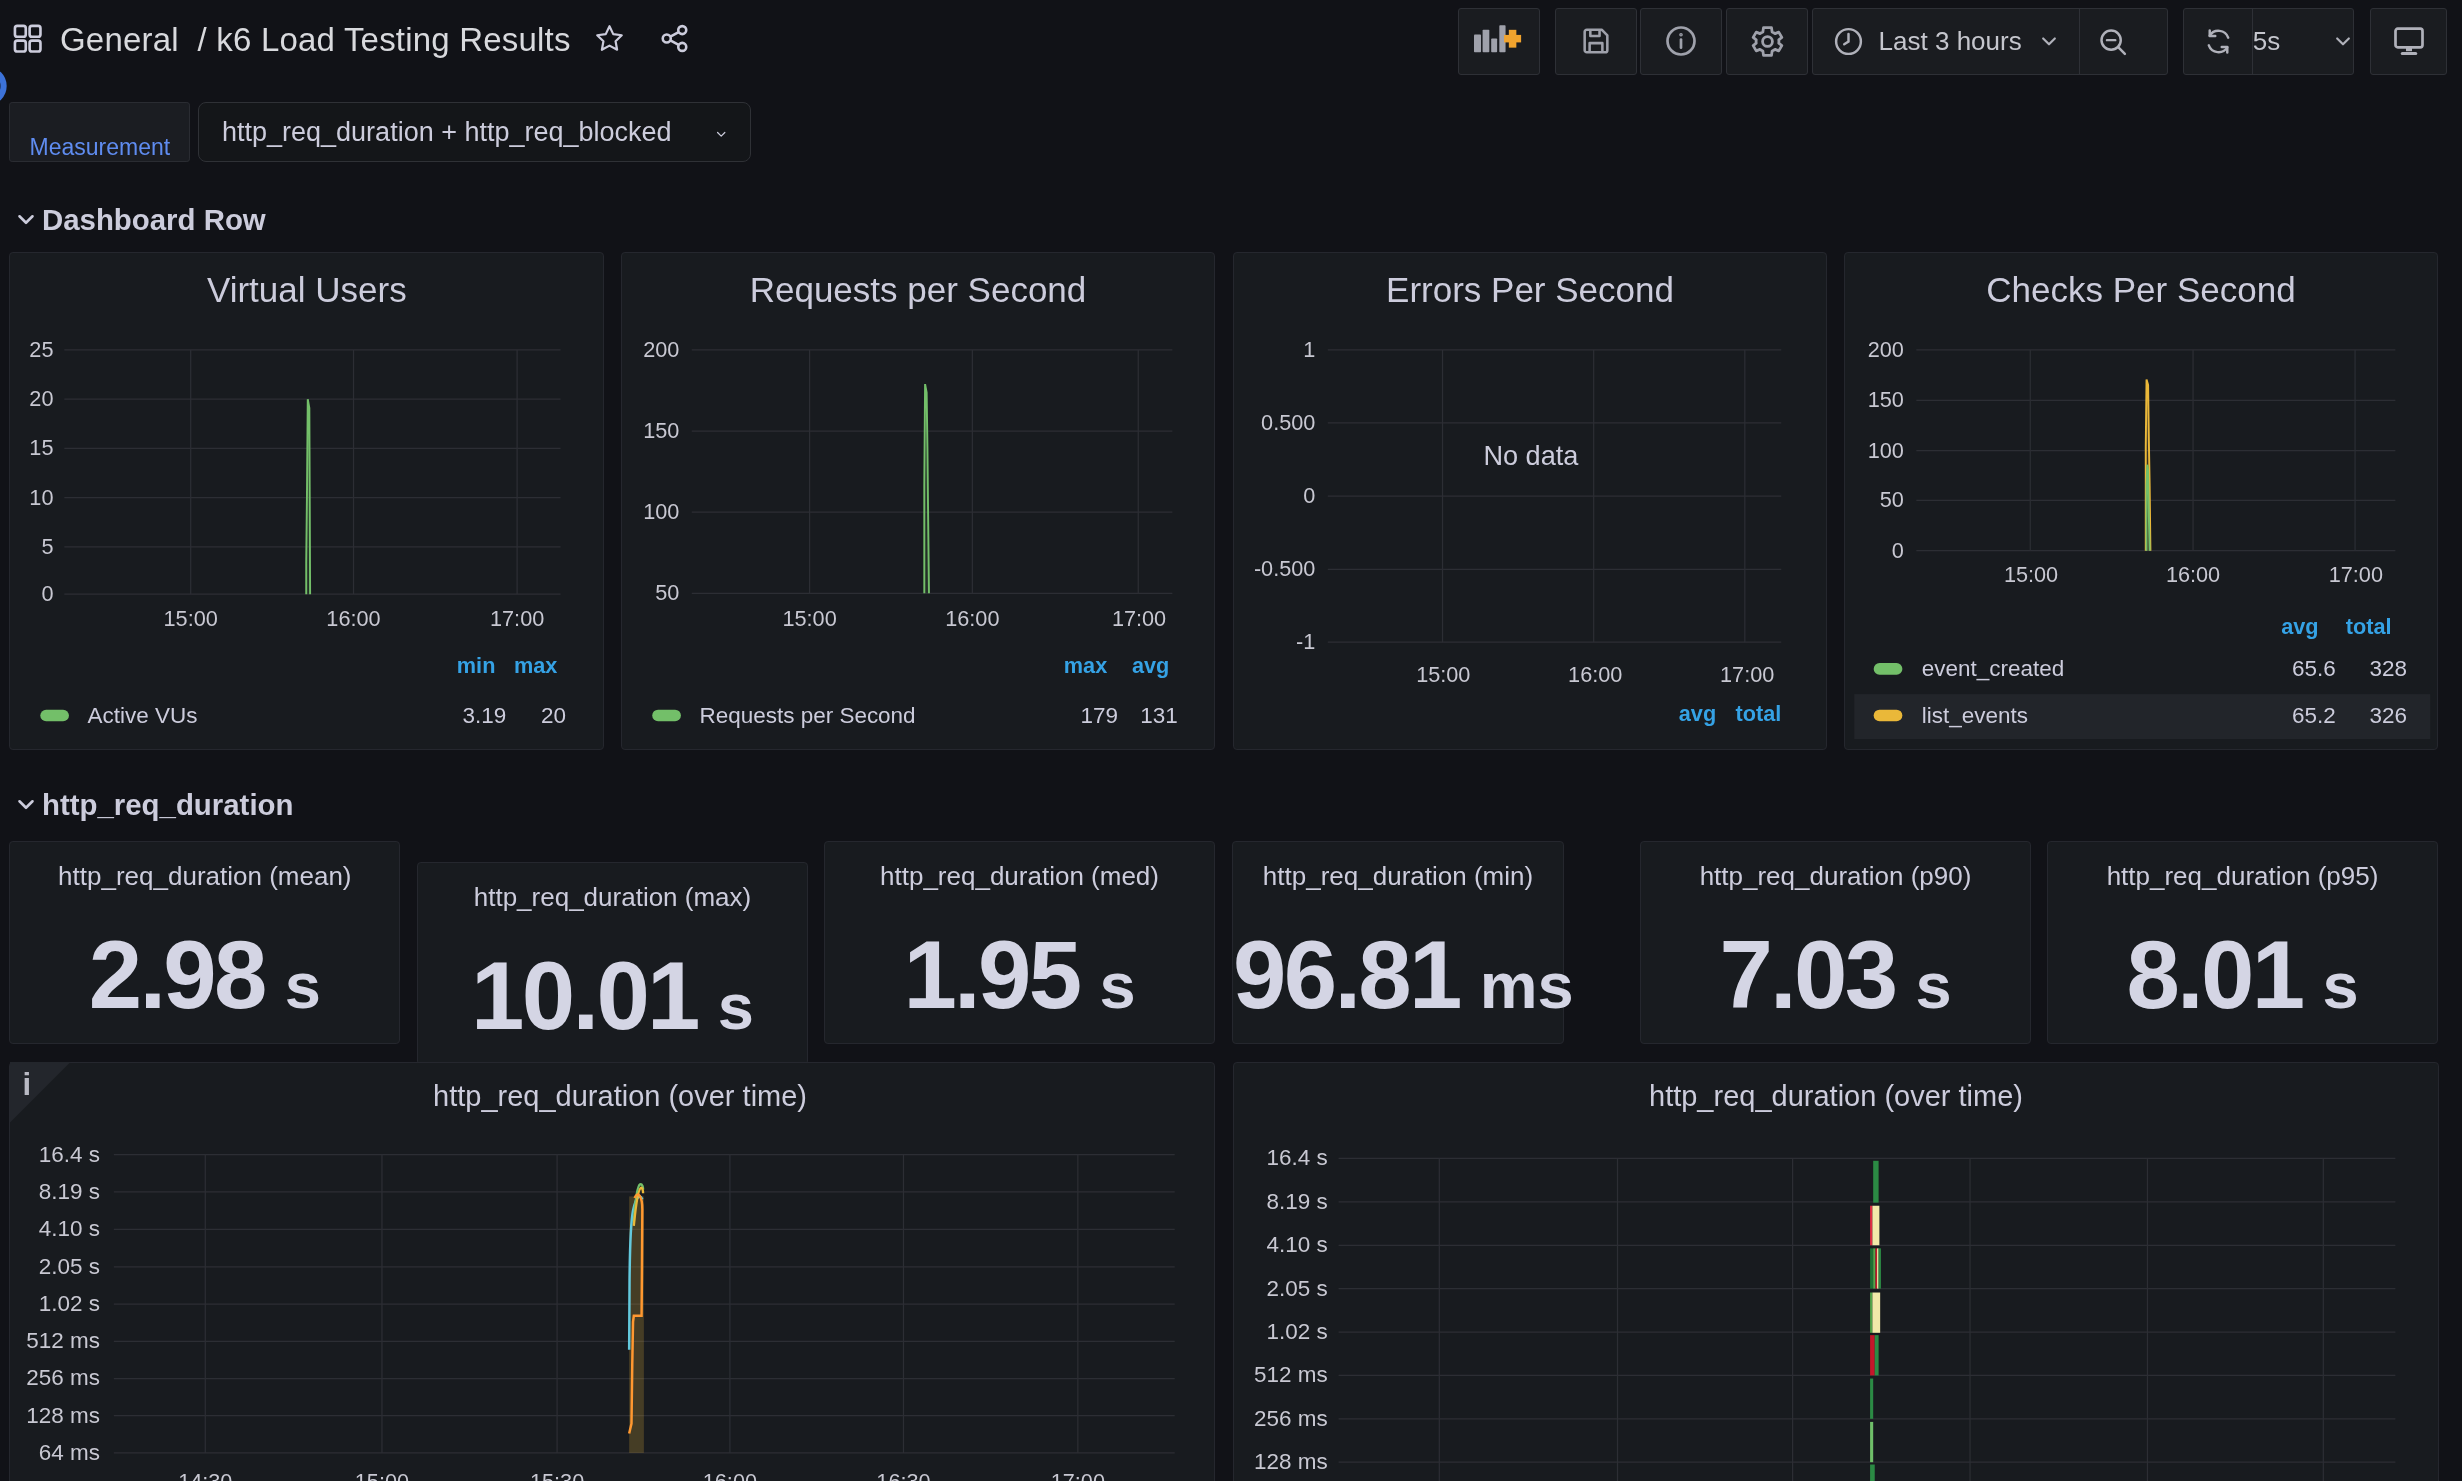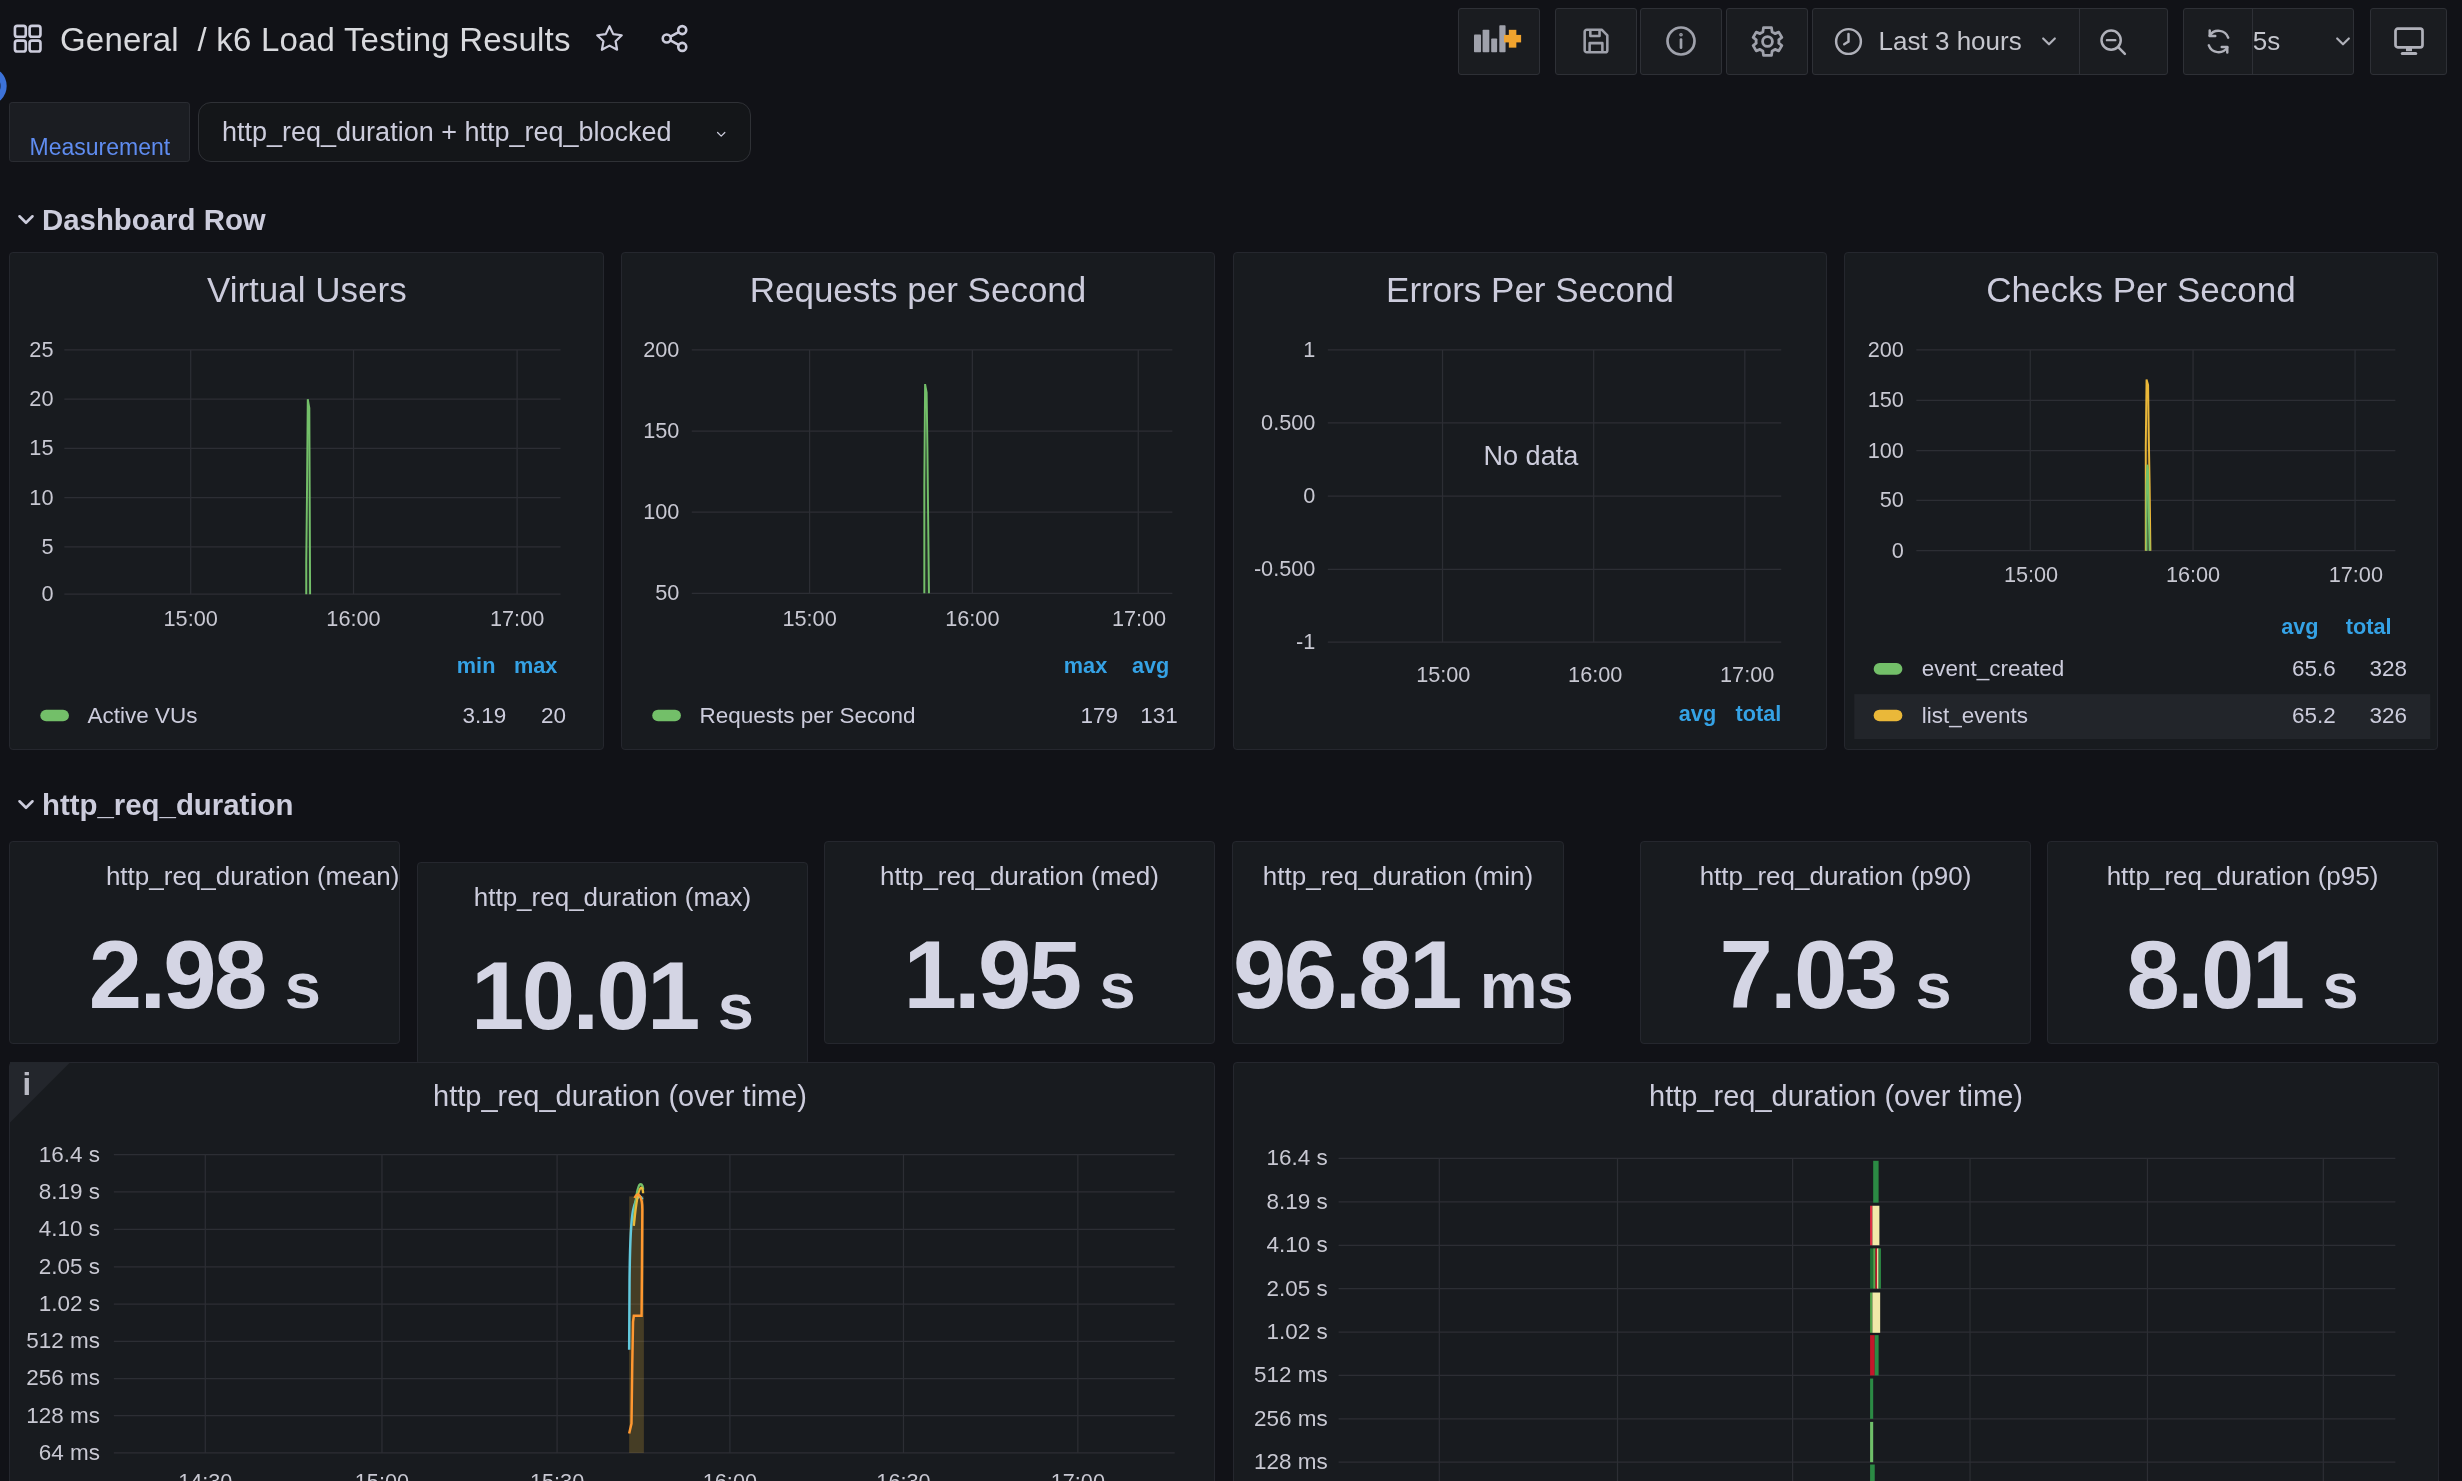--- a/index.html
+++ b/index.html
@@ -116,21 +116,21 @@
   <svg width="36" height="36" viewBox="0 0 24 24" fill="none" stroke="#b0b1ba" stroke-width="1.8">
     <rect x="3" y="3.8" width="18" height="12.4" rx="1.5"></rect>
     <path d="M10 16.2 h4 v2.6 h-4 z" fill="#b0b1ba" stroke="none"></path>
     <path d="M7.5 20.4 h9" stroke-linecap="round" stroke-width="2"></path>
   </svg>
 </div>
 
 <div class="abs" style="left:9.3px; top:102px; width:181px; height:60px; background:#1b1d22; border:0.8px solid #2a2c32; border-radius:3.1px; display:flex; align-items:flex-end; justify-content:center;">
   <span style="color:#5f8cf0; font-size:23px; font-weight:500;">Measurement</span>
 </div>
-<div class="abs" style="left:198px; top:102px; width:553px; height:60px; background:#141619; border:0.8px solid #2f3136; border-radius:13px; display:flex; align-items:center; padding:0 23px;">
+<div class="abs" style="left:198px; top:102px; width:553px; height:60px; background:#141619; border:0.8px solid #2f3136; border-radius:8px; display:flex; align-items:center; padding:0 23px;">
   <span style="color:#ccccdc; font-size:27px; white-space:nowrap;">http_req_duration + http_req_blocked</span>
   <svg width="22" height="22" viewBox="0 0 24 24" fill="none" stroke="#ccccdc" stroke-width="2.4" style="margin-left:43px; margin-top:4.6px;">
     <path d="M5 9 L12 16 L19 9" stroke-linecap="round" stroke-linejoin="round"></path>
   </svg>
 </div>
 
 <div class="abs" style="left:13px; top:206px;">
   <svg width="26" height="26" viewBox="0 0 24 24" fill="none" stroke="#ccccdc" stroke-width="2.4">
     <path d="M6 9.5 L12 15.5 L18 9.5" stroke-linecap="round" stroke-linejoin="round"></path>
   </svg>
@@ -297,21 +297,21 @@
       <text x="633" y="546" text-anchor="end">65.6</text>
       <text x="725" y="546" text-anchor="end">328</text>
       <text x="99" y="606">list_events</text>
       <text x="633" y="606" text-anchor="end">65.2</text>
       <text x="725" y="606" text-anchor="end">326</text>
     </g>
   </svg>
 </div>
 
 <div class="panel" style="left:9.3px; top:841px; width:391px; height:203px;">
-  <div class="ptitle" style="top:21px; font-size:26px;text-align:right;">http_req_duration (mean)</div>
+  <div class="ptitle" style="top:21px; font-size:26px;">http_req_duration (mean)</div>
   <div style="position:absolute; left:0; right:0; top:85px; text-align:center; line-height:1; font-size:96px; font-weight:600; color:#d4d5e4; letter-spacing:-2.7px;">2.98<span style="font-size:65px; margin-left:20px; letter-spacing:0;">s</span></div>
 </div>
 <div class="panel" style="left:417px; top:862px; width:391px; height:203px;">
   <div class="ptitle" style="top:21px; font-size:26px;">http_req_duration (max)</div>
   <div style="position:absolute; left:0; right:0; top:85px; text-align:center; line-height:1; font-size:96px; font-weight:600; color:#d4d5e4; letter-spacing:-2.7px;">10.01<span style="font-size:65px; margin-left:20px; letter-spacing:0;">s</span></div>
 </div>
 <div class="panel" style="left:824px; top:841px; width:391px; height:203px;text-decoration:underline;">
   <div class="ptitle" style="top:21px; font-size:26px;">http_req_duration (med)</div>
   <div style="position:absolute; left:0; right:0; top:85px; text-align:center; line-height:1; font-size:96px; font-weight:600; color:#d4d5e4; letter-spacing:-2.7px;">1.95<span style="font-size:65px; margin-left:20px; letter-spacing:0;">s</span></div>
 </div>

